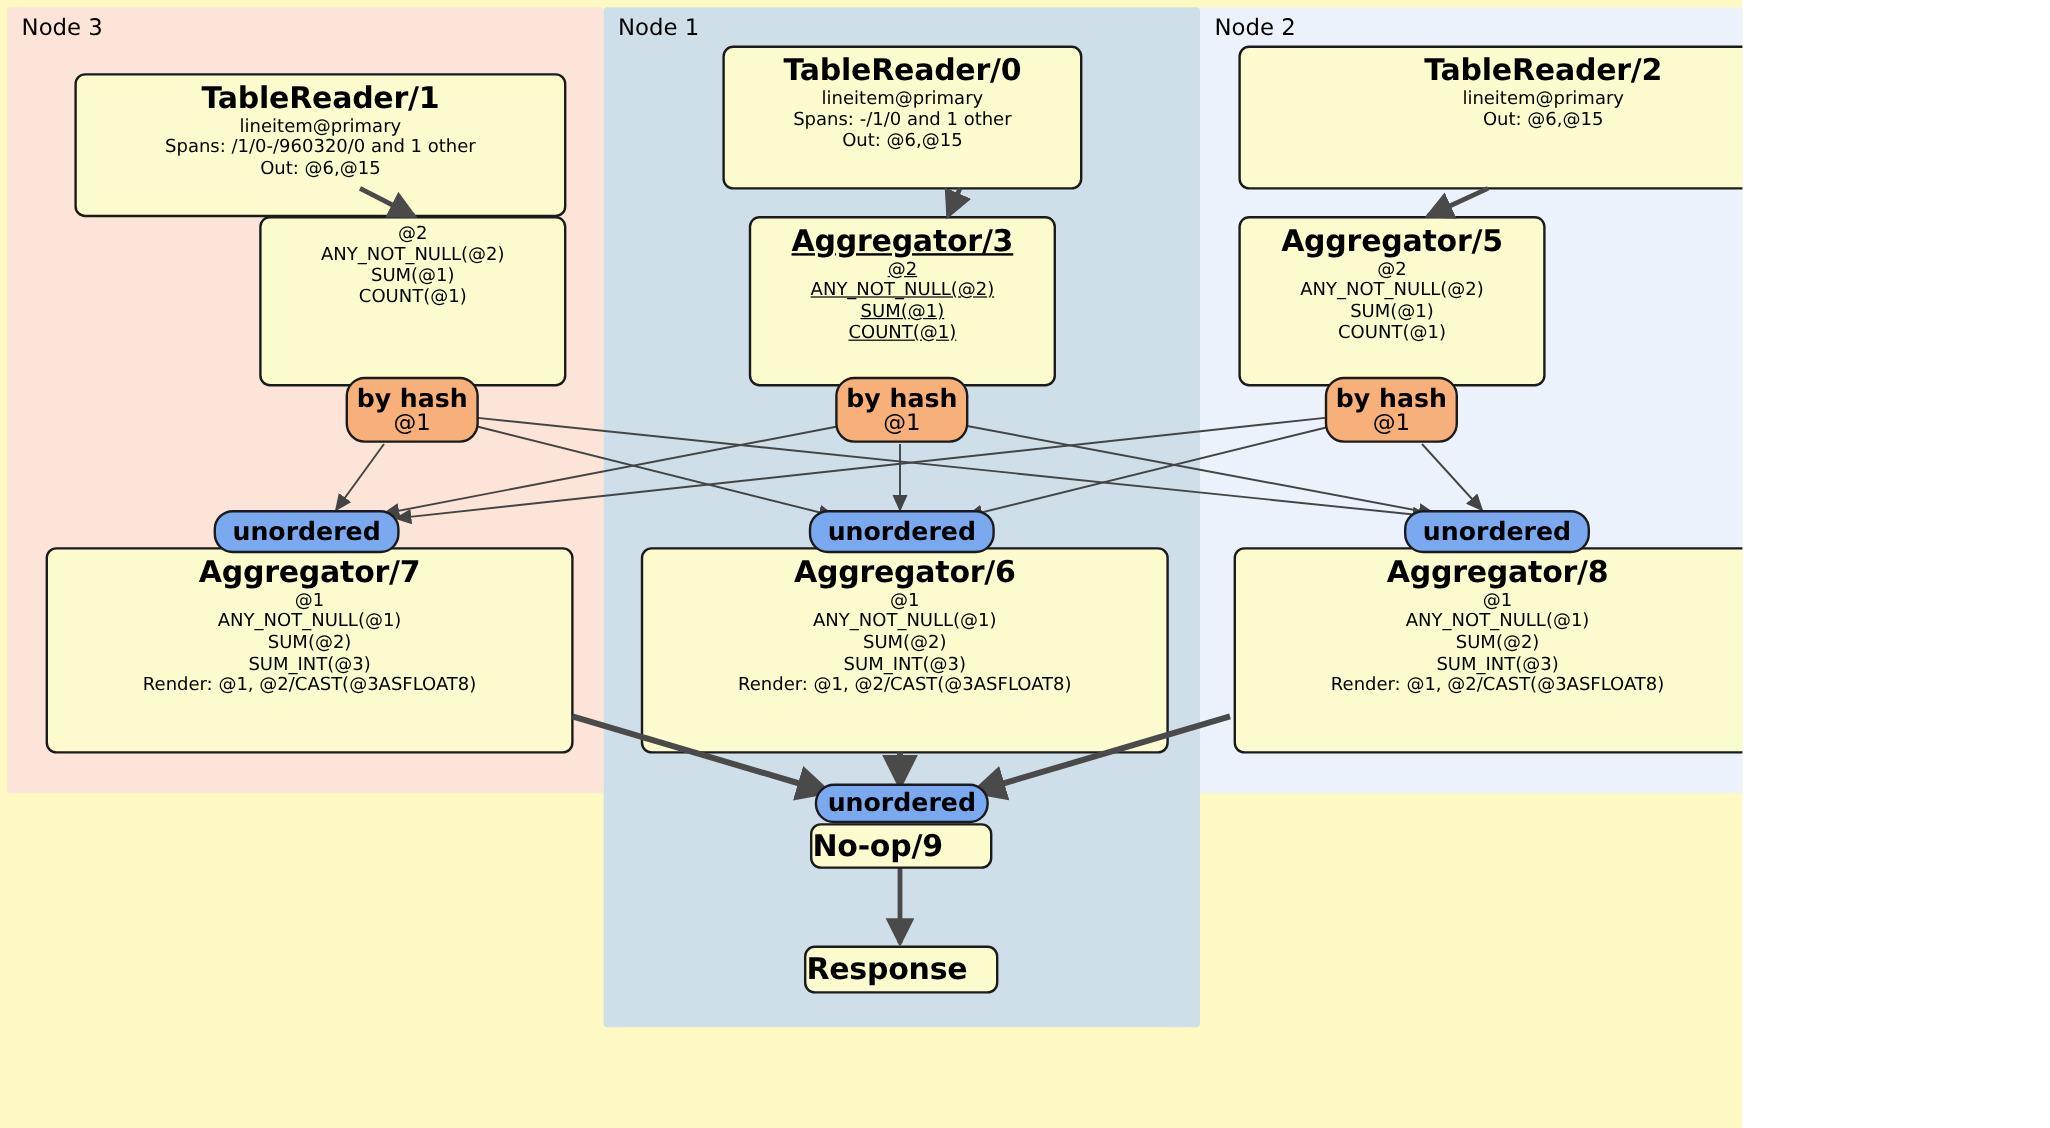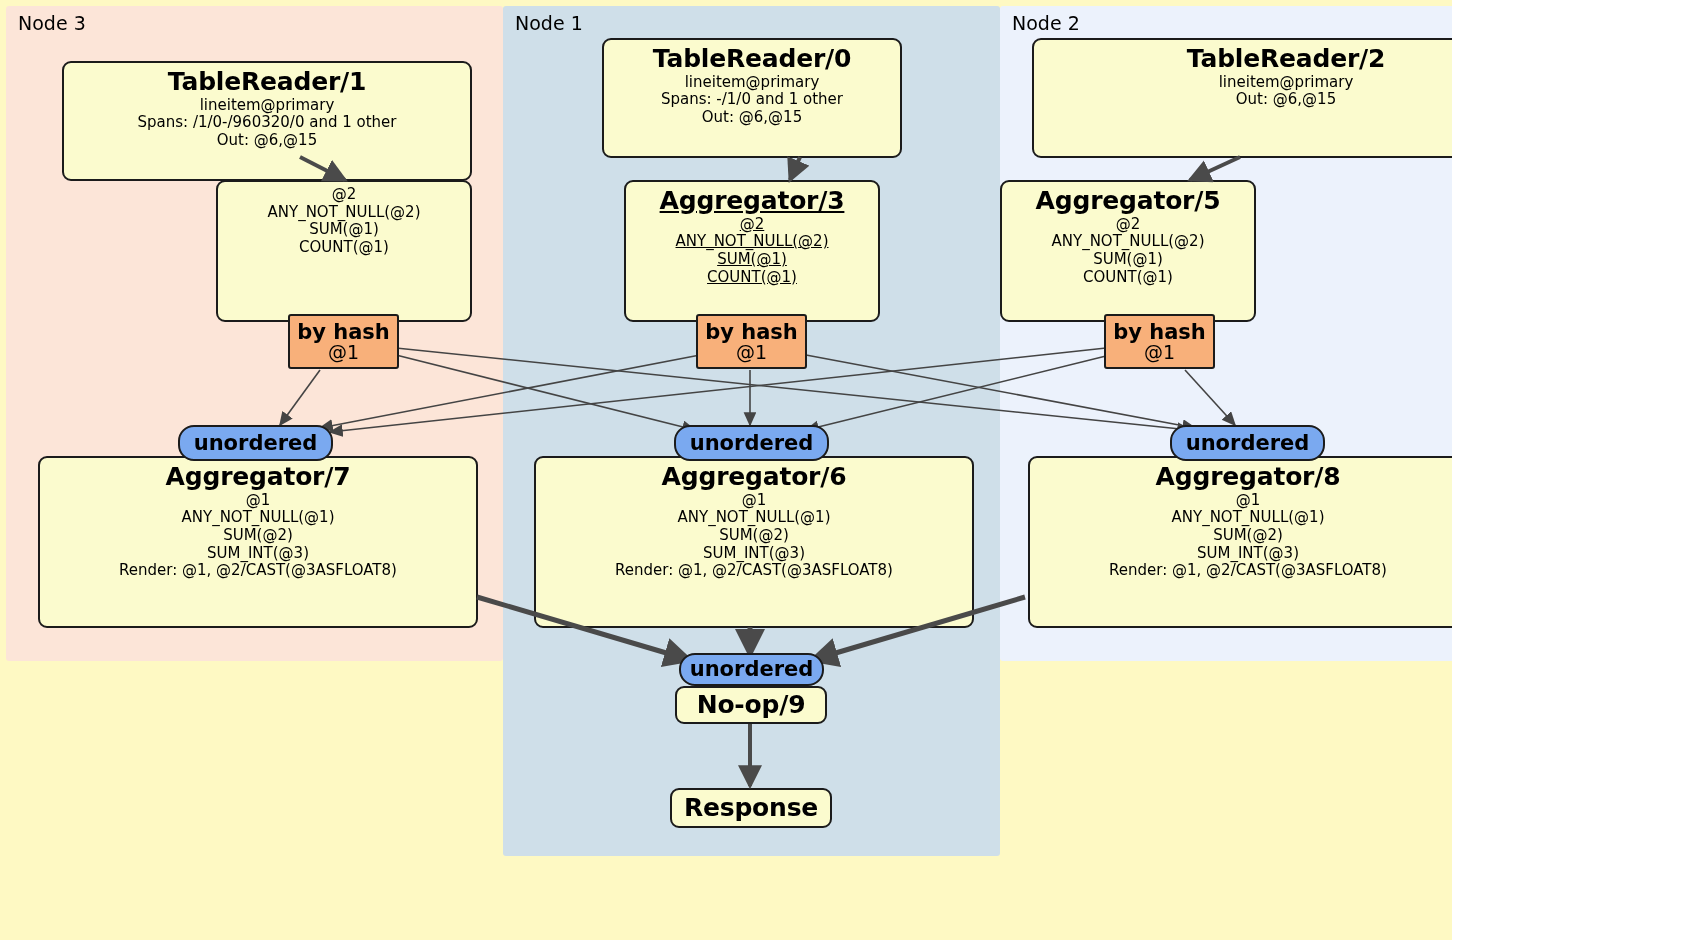--- a/index.html
+++ b/index.html
@@ -54,21 +54,20 @@
     letter-spacing: -0.2px;
   }
   .proc .line {
     display: block;
     font-size: 15px;
     white-space: nowrap;
   }
   .proc.compact {
     display: flex;
     align-items: center;
-    justify-content: center;
     padding-top: 0;
   }
 
   
   .pill {
     position: absolute;
     box-sizing: border-box;
     border: 2.5px solid #1b1b1b;
     text-align: center;
     color: #000;
@@ -83,21 +82,21 @@
     font-weight: bold;
     font-size: 21px;
     white-space: nowrap;
   }
   .pill .pill-sub {
     font-size: 19px;
     white-space: nowrap;
   }
   .pill.hash {
     background: #f8b07a;
-    border-radius: 3px;
+    border-radius: 16px;
   }
   .pill.unordered {
     background: #7aa9f0;
     border-radius: 16px;
   }
 
   
   #edges {
     position: absolute;
     left: 0;
@@ -240,21 +239,21 @@
   <div class="proc compact" style="left:670px; top:788px; width:162px; height:40px;">
     <span class="title">Response</span>
   </div>
 
   <div class="proc" style="left:1032px; top:38px; width:508px; height:120px;">
     <span class="title">TableReader/2</span>
     <span class="line">lineitem@primary</span>
     <span class="line">Out: @6,@15</span>
   </div>
 
-  <div class="proc" style="left:1000px; top:180px; width:256px; height:142px;">
+  <div class="proc" style="left:1032px; top:180px; width:256px; height:142px;">
     <span class="title">Aggregator/5</span>
     <span class="line">@2</span>
     <span class="line">ANY_NOT_NULL(@2)</span>
     <span class="line">SUM(@1)</span>
     <span class="line">COUNT(@1)</span>
   </div>
 
   <div class="pill hash" style="left:1104px; top:314px; width:111px; height:55px;">
     <span class="pill-title">by hash</span>
     <span class="pill-sub">@1</span>

